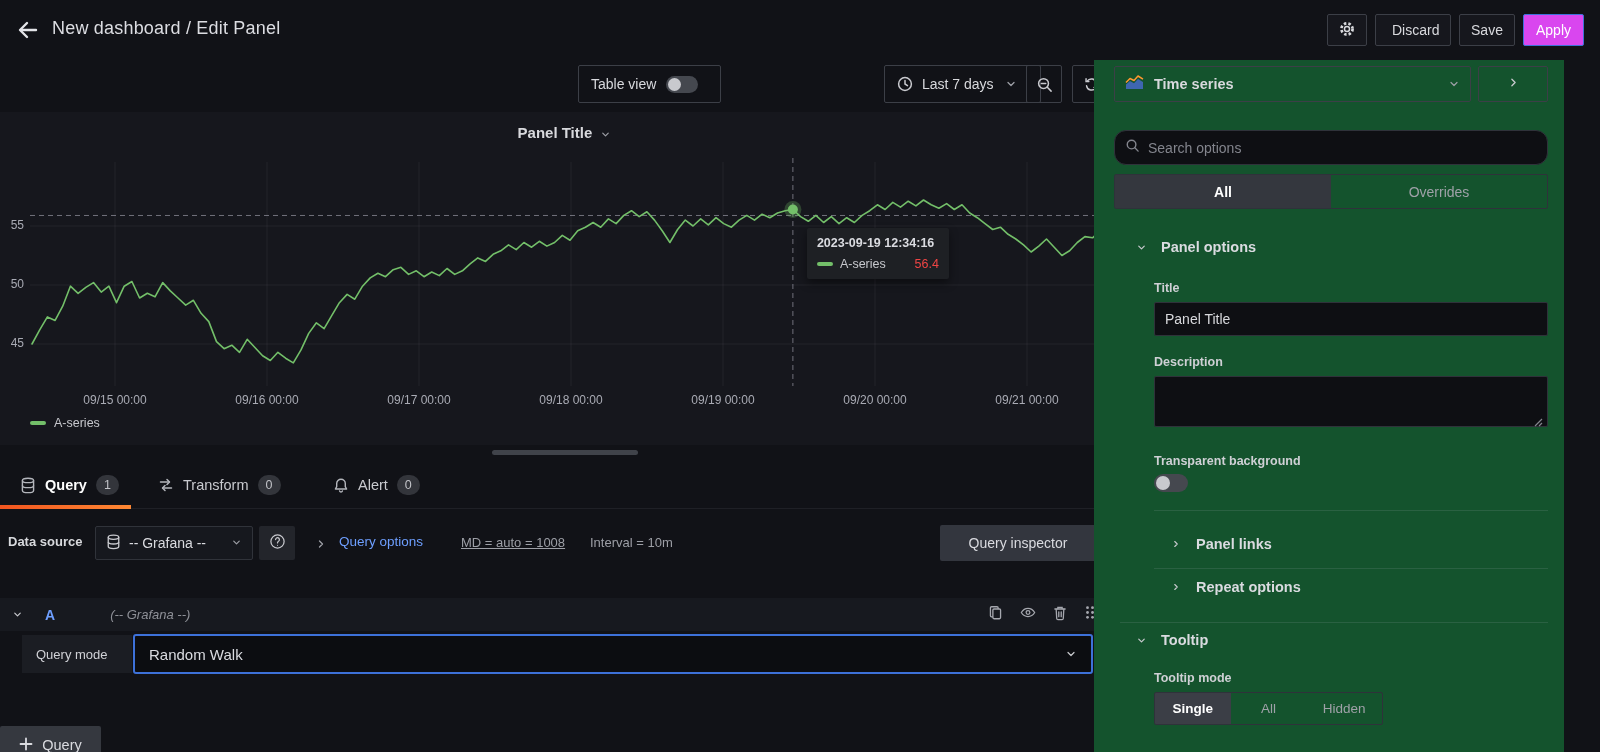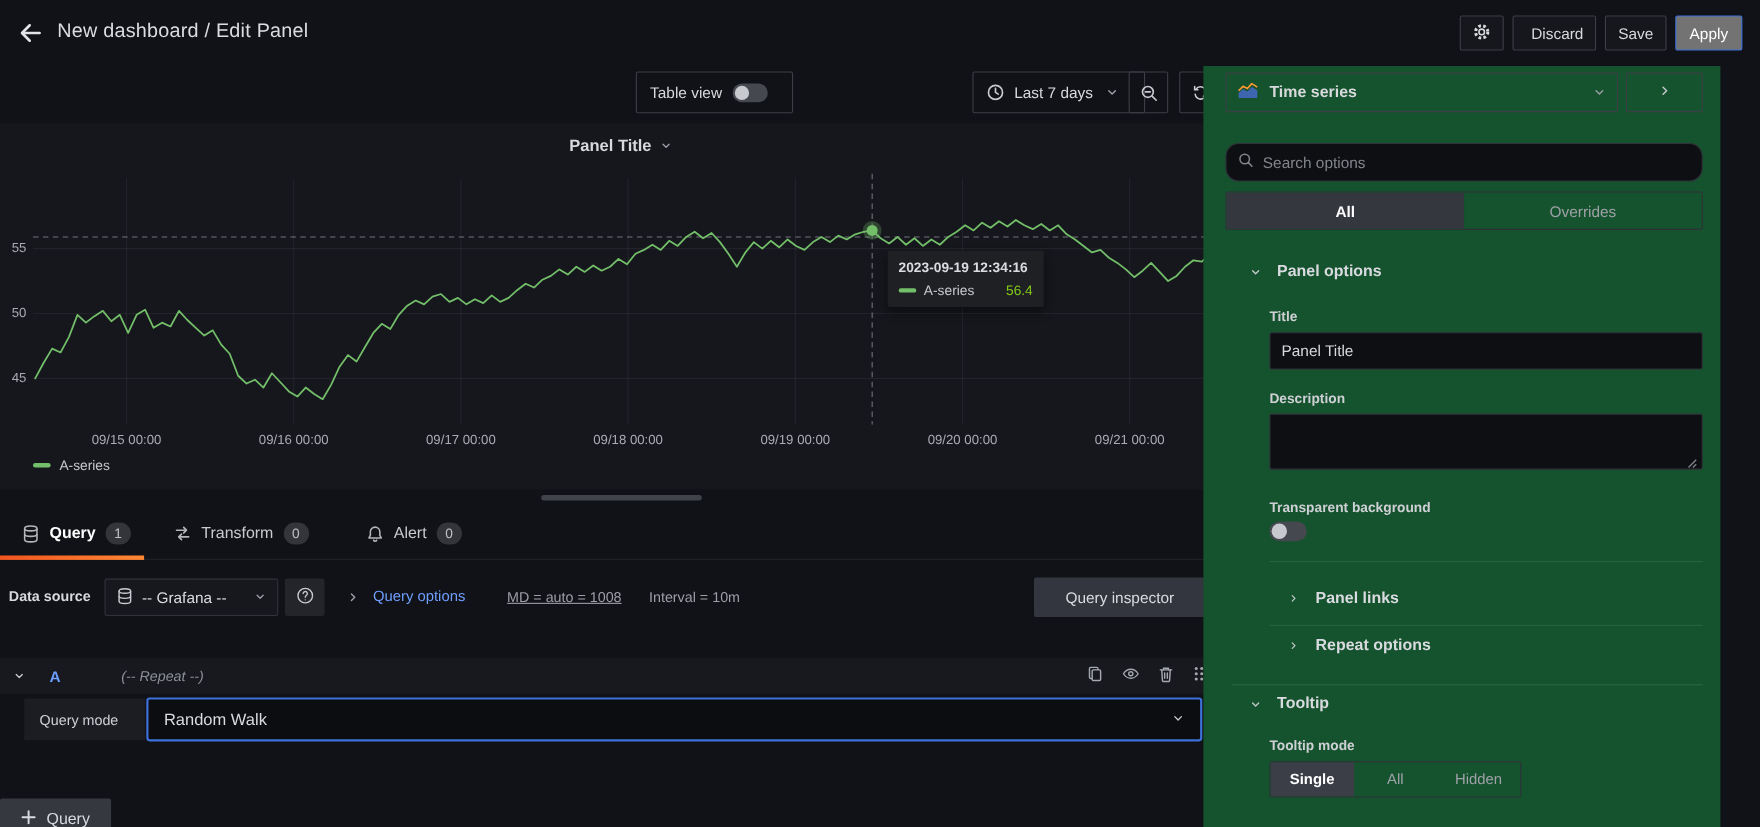--- a/index.html
+++ b/index.html
@@ -6,21 +6,21 @@
   html,body { background:#0c0d10; }
   body { font-family:"Liberation Sans",sans-serif; color:#d8d9dd; }
   .app { position:relative; width:1600px; height:752px; overflow:hidden; background:#111217; }
 
   
   #topbar { position:absolute; left:0; top:0; width:1600px; height:60px; background:#111217; }
   .back-btn { position:absolute; left:14px; top:17px; width:28px; height:28px; background:none; border:none; color:#e3e4e8; cursor:pointer; }
   .page-title { position:absolute; left:52px; top:18px; font-size:18px; font-weight:500; color:#dcdde2; letter-spacing:.2px; }
   .tb-btn { position:absolute; top:14px; height:32px; border:1px solid #3c3f47; background:#16171d; color:#d8d9dd;
             font-size:14px; font-weight:500; border-radius:2px; cursor:pointer; font-family:inherit; }
-  .tb-btn.primary { background:#737373; border-color:#3d71d9; color:#fff; font-weight:500; }
+  .tb-btn.primary { background:#d946ef; border-color:#3d71d9; color:#fff; font-weight:500; }
 
   
   #editor { position:absolute; left:0; top:60px; width:1129px; height:692px; }
 
   .ctrl { position:absolute; top:5px; height:38px; border:1px solid #3c3f47; border-radius:2px; background:#111217;
           display:flex; align-items:center; color:#d8d9dd; font-size:14px; cursor:pointer; }
   .ctrl .ico { display:flex; align-items:center; color:#c9cacf; }
 
   .toggle { position:relative; width:32px; height:17px; border-radius:9px; background:#45484f; }
   .toggle .knob { position:absolute; left:2px; top:2px; width:13px; height:13px; border-radius:50%; background:#c8c9ce; }
@@ -36,21 +36,21 @@
   #chart-area { position:absolute; inset:0; }
   #chart-svg { position:absolute; left:0; top:0; }
   .x-tick-label { position:absolute; top:281px; width:90px; margin-left:-45px; text-align:center; font-size:12px; color:#a9abb4; }
   .y-tick-label { position:absolute; left:0; width:24px; text-align:right; font-size:12px; color:#a9abb4; }
   #legend { position:absolute; left:30px; top:304px; display:flex; align-items:center; gap:8px; font-size:12.5px; color:#c7c8cd; }
   .swatch { width:16px; height:4px; border-radius:2px; background:#73bf69; }
   #chart-tooltip { position:absolute; width:142px; padding:8px 10px; background:#1e2024; border-radius:2px;
                    box-shadow:0 4px 10px rgba(0,0,0,.45); z-index:5; }
   #chart-tooltip .tt-time { font-size:12.5px; font-weight:700; color:#dadbe0; white-space:nowrap; }
   #chart-tooltip .tt-row { display:flex; align-items:center; gap:7px; margin-top:7px; font-size:12.5px; color:#c7c8cd; }
-  #chart-tooltip .tt-val { margin-left:auto; color:#84cc16; }
+  #chart-tooltip .tt-val { margin-left:auto; color:#ef4444; }
 
   .resize-handle { position:absolute; left:492px; top:390px; width:146px; height:5px; border-radius:3px; background:#40434a; cursor:row-resize; }
   .scroll-thumb { position:absolute; border-radius:3px; background:#43454c; cursor:pointer; }
 
   
   #tabs-row { position:absolute; left:0; top:402px; width:1129px; height:47px; border-bottom:1px solid rgba(204,204,220,.08); }
   .tab { position:absolute; top:0; height:46px; display:flex; align-items:center; gap:9px; font-size:14.5px; color:#c9cacf; cursor:pointer; }
   .tab .ico { color:#b4b6bc; display:flex; }
   .tab.active { color:#fff; font-weight:700; }
   .count-badge { min-width:23px; height:20px; padding:0 7px; border-radius:10px; background:#33353b; color:#c1c2c7;
@@ -323,21 +323,21 @@
       <button class="inspector-btn">Query inspector</button>
     </div>
 
     <div id="row-a">
       <span class="chev">
         <svg width="11" height="11" viewBox="0 0 24 24" fill="none" stroke="currentColor" stroke-width="2.6" stroke-linecap="round" stroke-linejoin="round">
             <path d="M6 9l6 6 6-6"></path>
           </svg>
       </span>
       <span class="ref-id">A</span>
-      <span class="ref-ds">(-- Repeat --)</span>
+      <span class="ref-ds">(-- Grafana --)</span>
       <span class="row-icons">
         <button class="ibtn">
           <span>
             <svg width="15" height="16" viewBox="0 0 16 17" fill="none" stroke="currentColor" stroke-width="1.4" stroke-linejoin="round">
                 <rect x="5.2" y="4.2" width="8.2" height="10.4" rx="1.2"></rect>
                 <path d="M10.8 4.2V3a1.2 1.2 0 0 0-1.2-1.2H3.8A1.2 1.2 0 0 0 2.6 3v8.4a1.2 1.2 0 0 0 1.2 1.2h1.4"></path>
               </svg>
           </span>
         </button>
         <button class="ibtn">

